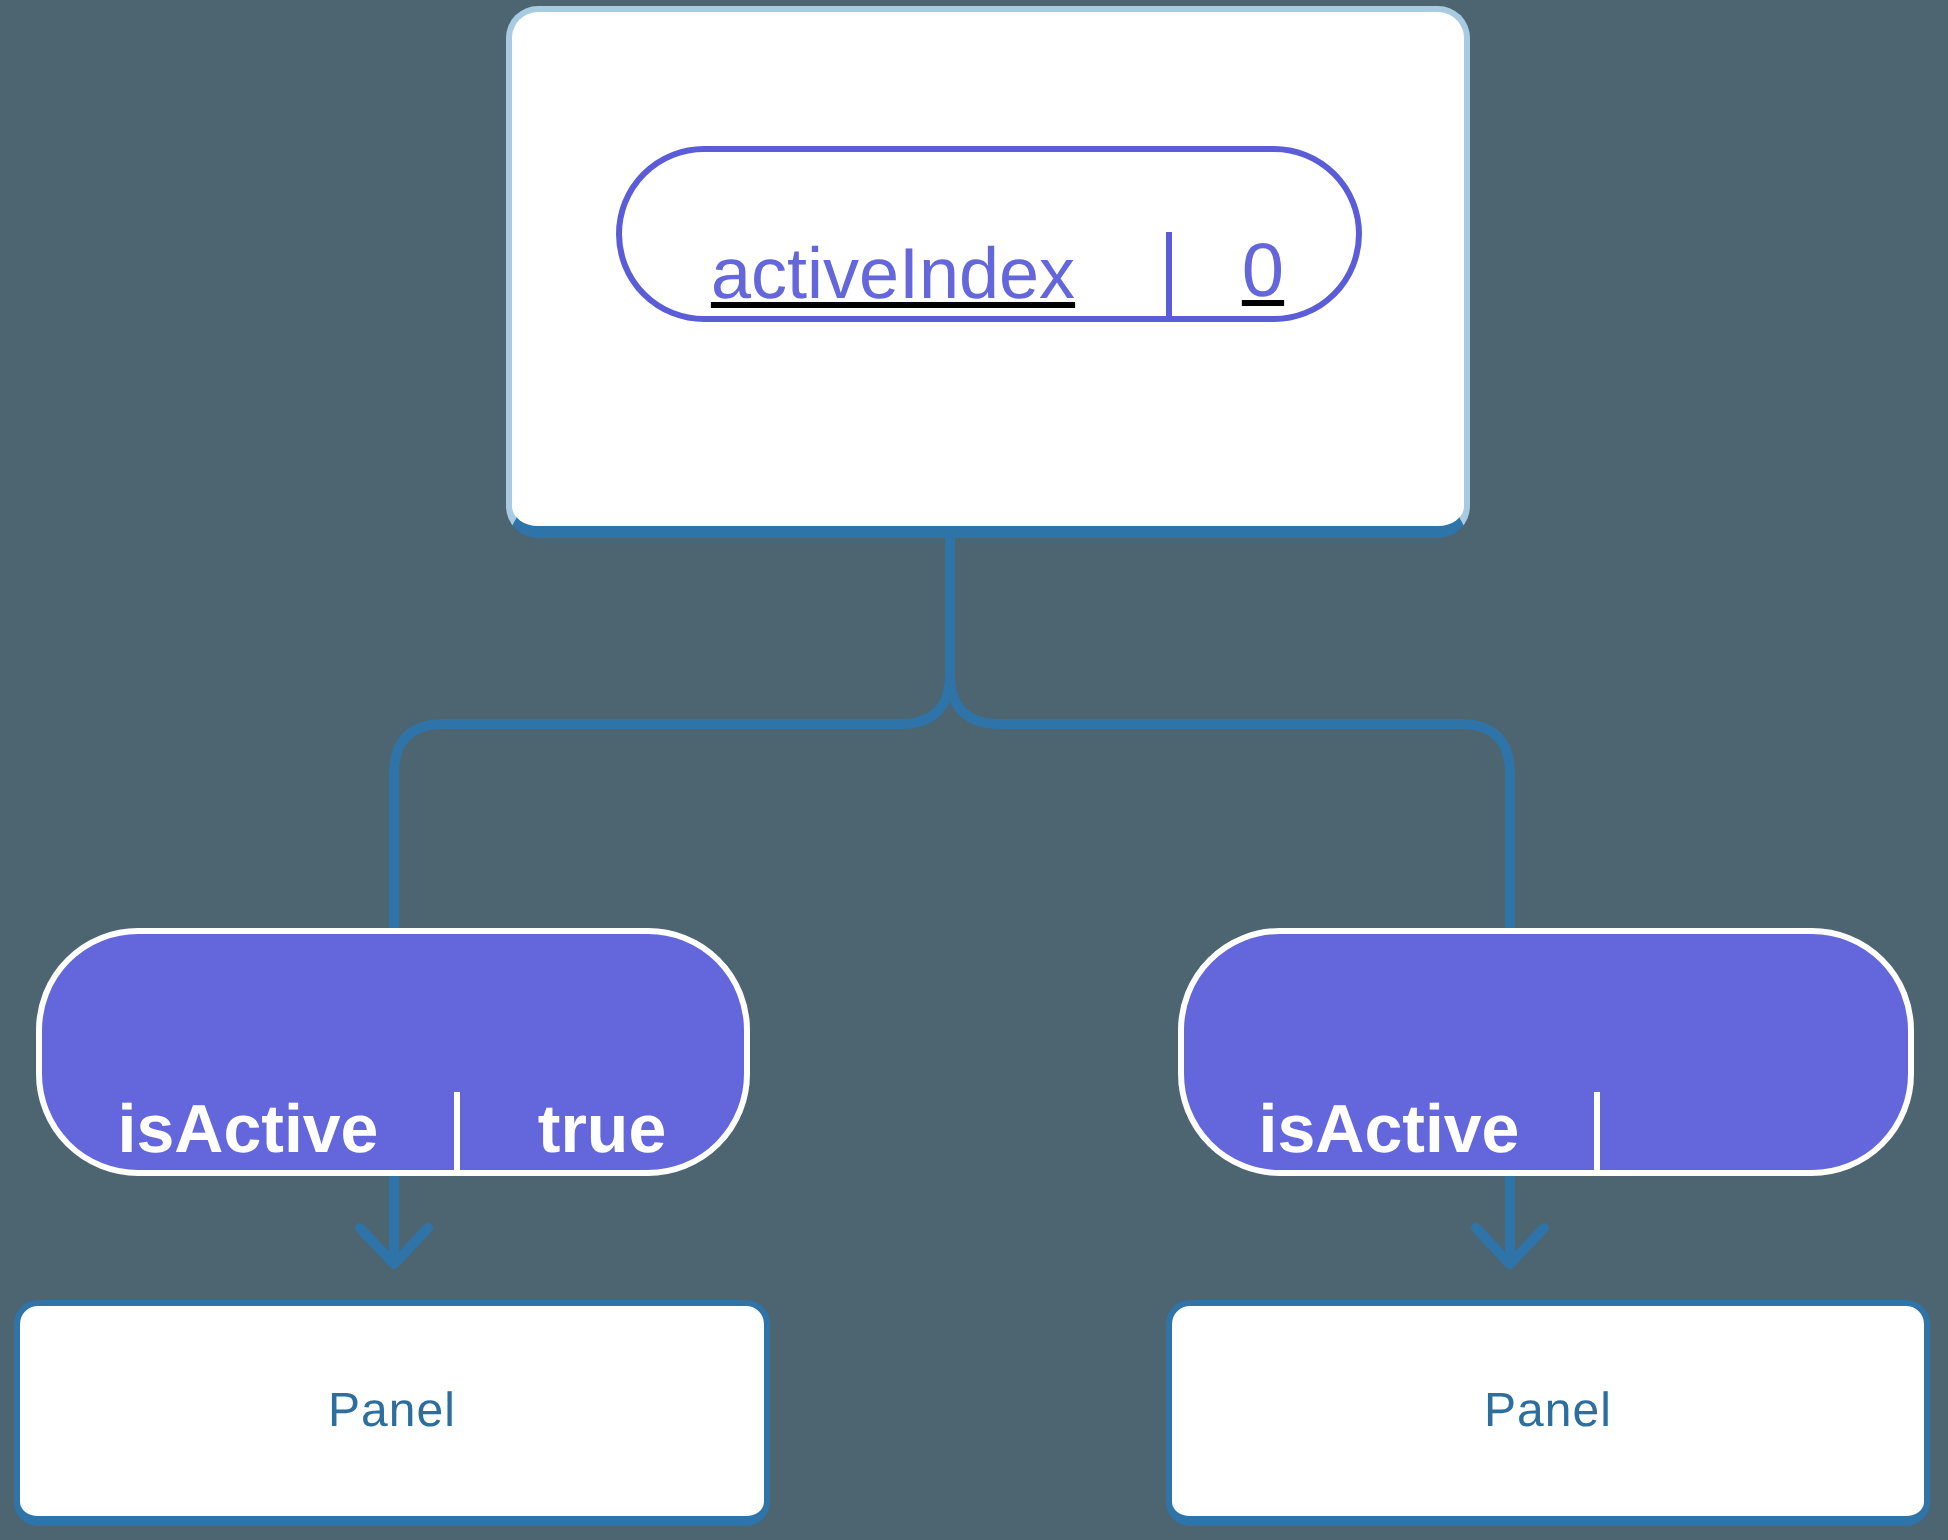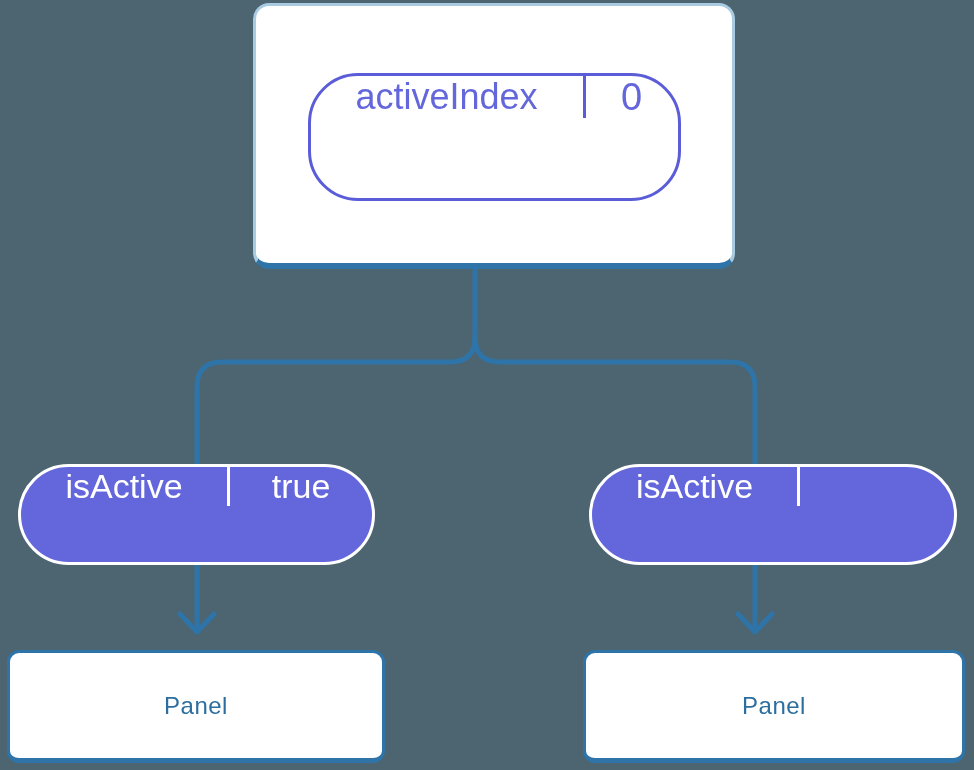--- a/index.html
+++ b/index.html
@@ -54,56 +54,57 @@
   }
   .accordion-title {
     font-size: 38px;
     font-weight: 600;
     color: var(--accordion-title);
     line-height: 48px;
     letter-spacing: 0.5px;
   }
   .state-pill {
     margin-top: 31px;
-    width: 373px; height: 128px;
+    width: 373px; height: 88px;
     border: 3px solid var(--purple-stroke);
     border-radius: 50px;
     display: flex;
-    align-items: flex-start;
+    align-items: flex-end;
     overflow: hidden;
     background: var(--card-bg);
+    text-decoration: underline;
   }
   .state-pill .pill-label {
     flex: 1;
     display: flex; align-items: center; justify-content: center;
     font-size: 36px;
     color: var(--purple-text);
     border-right: 3px solid var(--purple-stroke);
   }
   .state-pill .pill-value {
     width: 92px;
     display: flex; align-items: center; justify-content: center;
     font-size: 38px;
     color: var(--purple-text);
   }
   
   .prop-pill {
     position: absolute;
     top: 464px;
-    height: 101px;
+    height: 124px;
     background: var(--purple-fill);
     border: 3px solid var(--pill-divider);
     border-radius: 51px;
     display: flex;
-    align-items: flex-start;
+    align-items: flex-end;
     z-index: 2;
     overflow: hidden;
     color: #FFFFFF;
     font-size: 34px;
-    font-weight: 400;
+    font-weight: 700;
   }
   .prop-pill .prop-label {
     display: flex; align-items: center; justify-content: center;
     border-right: 3px solid var(--pill-divider);
   }
   .prop-pill .prop-value {
     flex: 1;
     display: flex; align-items: center; justify-content: center;
   }
   .prop-pill.pos-left  { left: 18px;  width: 357px; }

